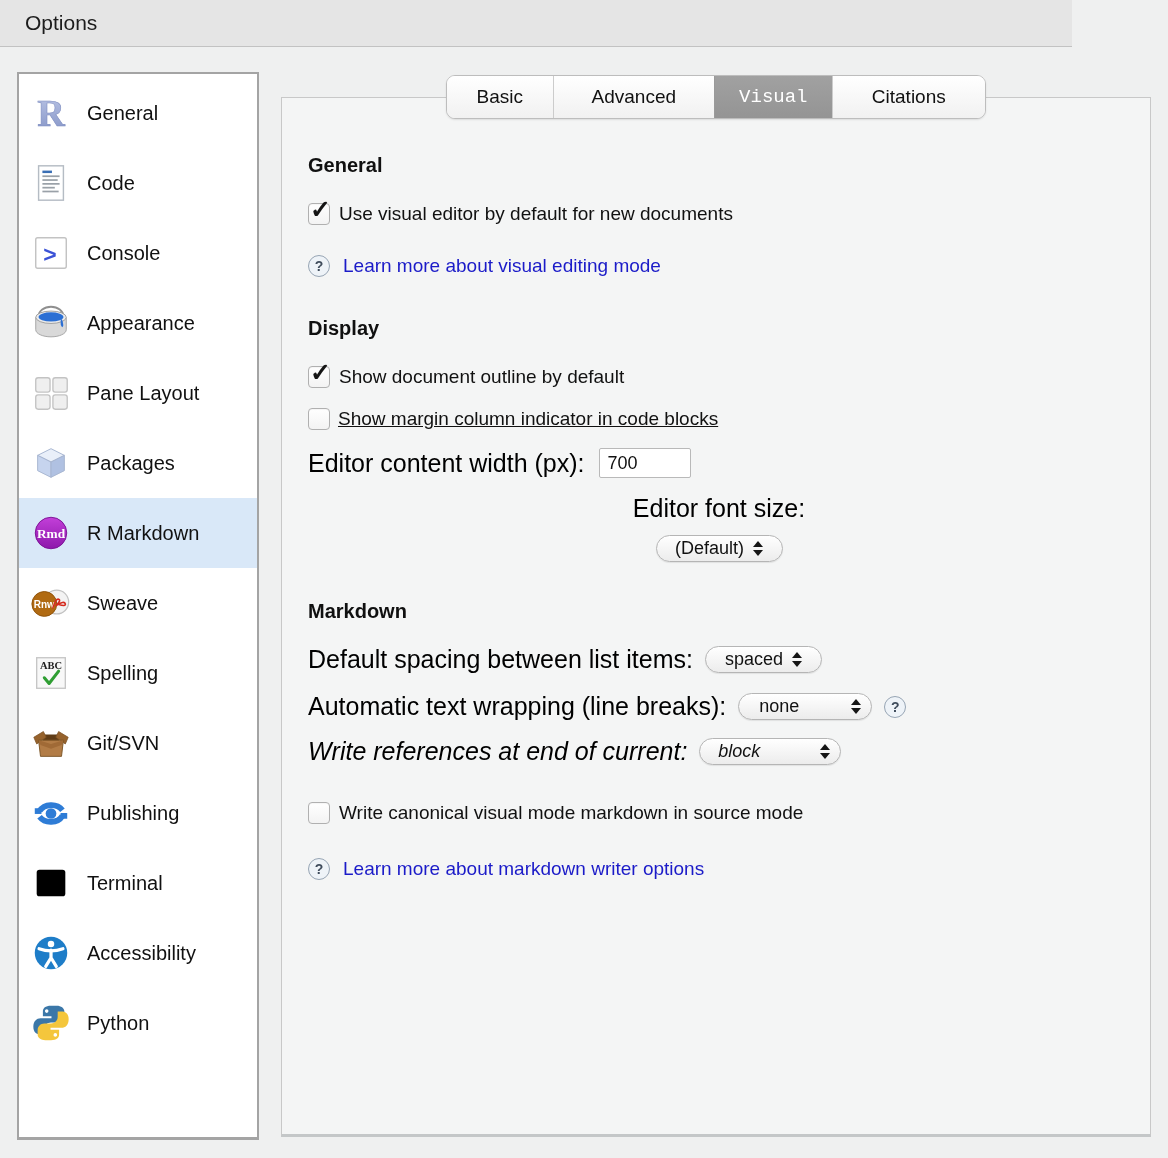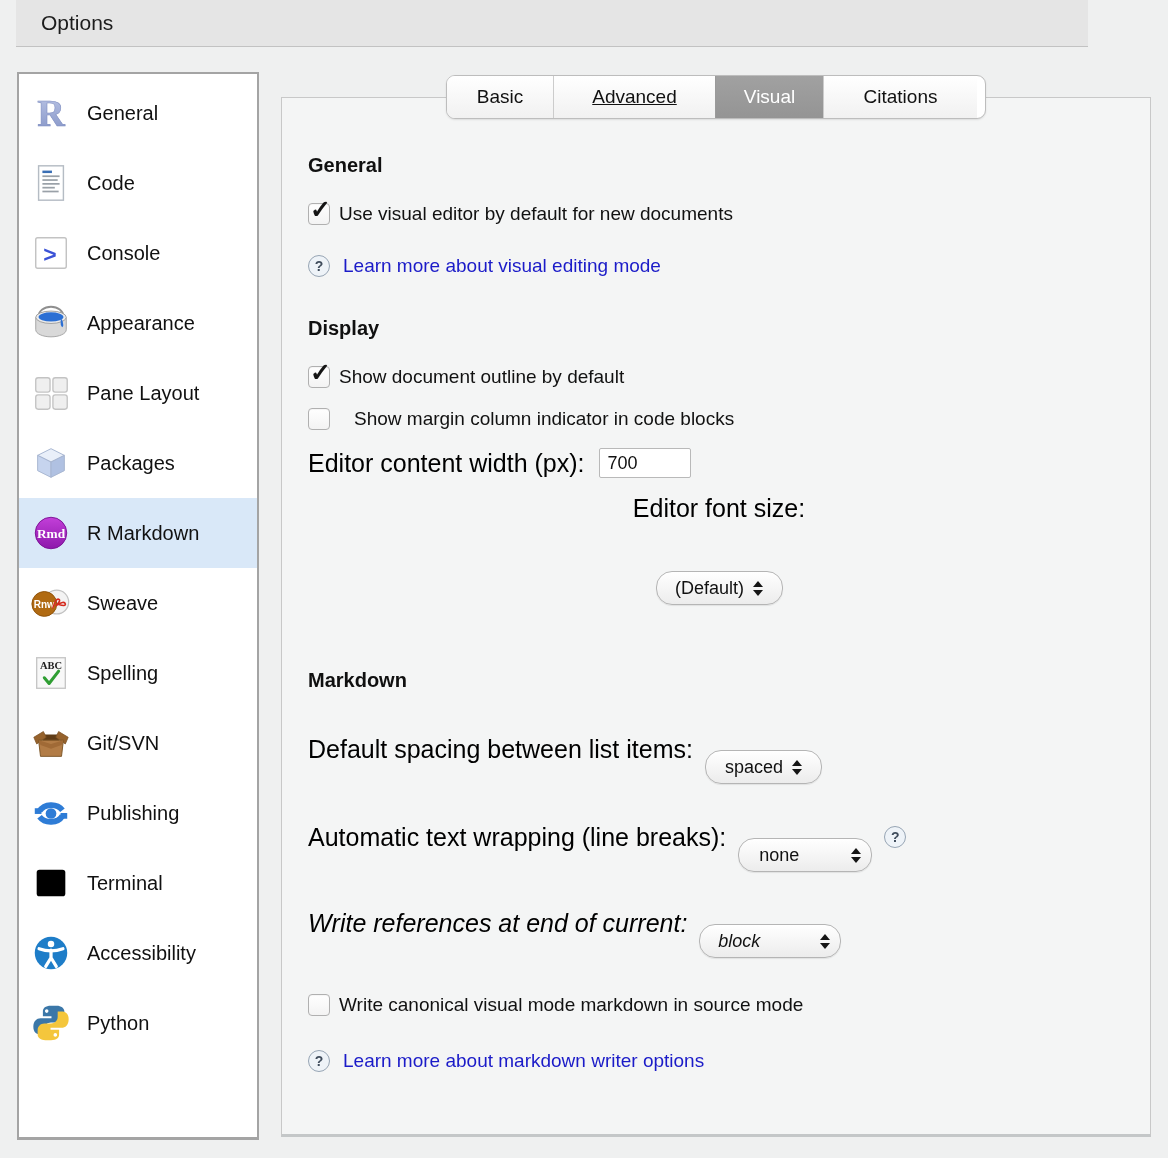--- a/index.html
+++ b/index.html
@@ -7,21 +7,21 @@
   body {
     position:relative;
     background:#eff0f0;
     font-family:"Liberation Sans", sans-serif;
     color:#111;
     overflow:hidden;
   }
 
   
   .titlebar {
-    position:absolute; left:16px; top:0; width:1072px; height:47px;
+    position:absolute; left:0; top:0; width:1072px; height:47px;
     background:#e5e5e5;
     border-bottom:1px solid #c2c2c2;
     display:flex; align-items:center;
     padding-left:25px;
     font-size:21px; color:#1c1c1c;
   }
 
   
   .sidebar {
     position:absolute; left:17px; top:72px; width:242px; height:1068px;
@@ -57,40 +57,40 @@
     display:flex; align-items:center; justify-content:center;
     font-size:19px; color:#111;
     background:linear-gradient(#ffffff,#f1f1f1);
     cursor:default;
   }
   .tab + .tab { border-left:1px solid #cccccc; }
   .tab.selected {
     background:linear-gradient(#a1a1a1,#949494);
     color:#ffffff; border-left-color:#9a9a9a;
   }
-  .tab.t0 { width:106px; } .tab.t1 { width:162px;text-decoration:underline; }
-  .tab.t2 { width:108px; } .tab.t3 { width:154px; }
+  .tab.t0 { width:106px; } .tab.t1 { width:162px; }
+  .tab.t2 { width:118px;font-family:Liberation Mono, monospace; } .tab.t3 { width:154px; }
 
   
   .panel {
     position:absolute; left:281px; top:97px; width:870px; height:1040px;
     background:#f4f5f5;
     border:1px solid #c8c8c8;
     border-bottom:3px solid #c4c7c8;
   }
   .panel-content { position:absolute; left:26px; top:0; right:20px; }
 
   .section-heading { font-size:20px; font-weight:700; color:#101010; }
   .h-general  { margin-top:56px; }
   .h-display  { margin-top:40px; }
-  .h-markdown { margin-top:64px; }
+  .h-markdown { margin-top:38px; }
 
   .row { display:flex; align-items:center; }
   .cb-row   { margin-top:26px; gap:9px; }
-  .cb-row2  { margin-top:20px; gap:24px; }
+  .cb-row2  { margin-top:20px; gap:8px;text-decoration:underline; }
   .cb-row3  { margin-top:36px; gap:9px; }
   .link-row { margin-top:30px; gap:13px; }
   .link-row2{ margin-top:34px; gap:13px; }
   .field-row{ margin-top:18px; gap:14px; }
   .field-row2{ margin-top:16px; gap:12px;flex-direction:column; }
   .sel-row  { margin-top:22px; gap:12px; }
   .sel-row2 { margin-top:18px; gap:12px; }
   .sel-row3 { margin-top:16px; gap:12px;font-style:italic; }
 
   .field-label { font-size:25px; color:#000000; }
@@ -124,25 +124,25 @@
   
   .text-input {
     width:92px; height:30px;
     border:1px solid #b9b9b9; border-radius:2px;
     background:#fff; font-family:"Liberation Sans", sans-serif;
     font-size:18px; color:#111; padding:0 0 0 8px; outline:none;
   }
 
   
   .mac-select {
-    height:34px; display:inline-flex; align-items:center; justify-content:center;
+    height:27px; display:inline-flex; align-items:center; justify-content:center;
     border:1px solid #b5b5b5; border-radius:16px;
     background:linear-gradient(#ffffff,#ececec);
     box-shadow:0 1px 1px rgba(0,0,0,.08);
-    font-size:18px; color:#111; padding:0 10px; cursor:default;margin-top:36px;
+    font-size:18px; color:#111; padding:0 10px; cursor:default;
   }
   .mac-select .sel-label { white-space:nowrap; }
   .arrows { display:inline-flex; flex-direction:column; align-items:center; gap:3px; margin-left:9px; }
   .arrows .up {
     width:0; height:0;
     border-left:5px solid transparent; border-right:5px solid transparent;
     border-bottom:6px solid #151515;
   }
   .arrows .down {
     width:0; height:0;

